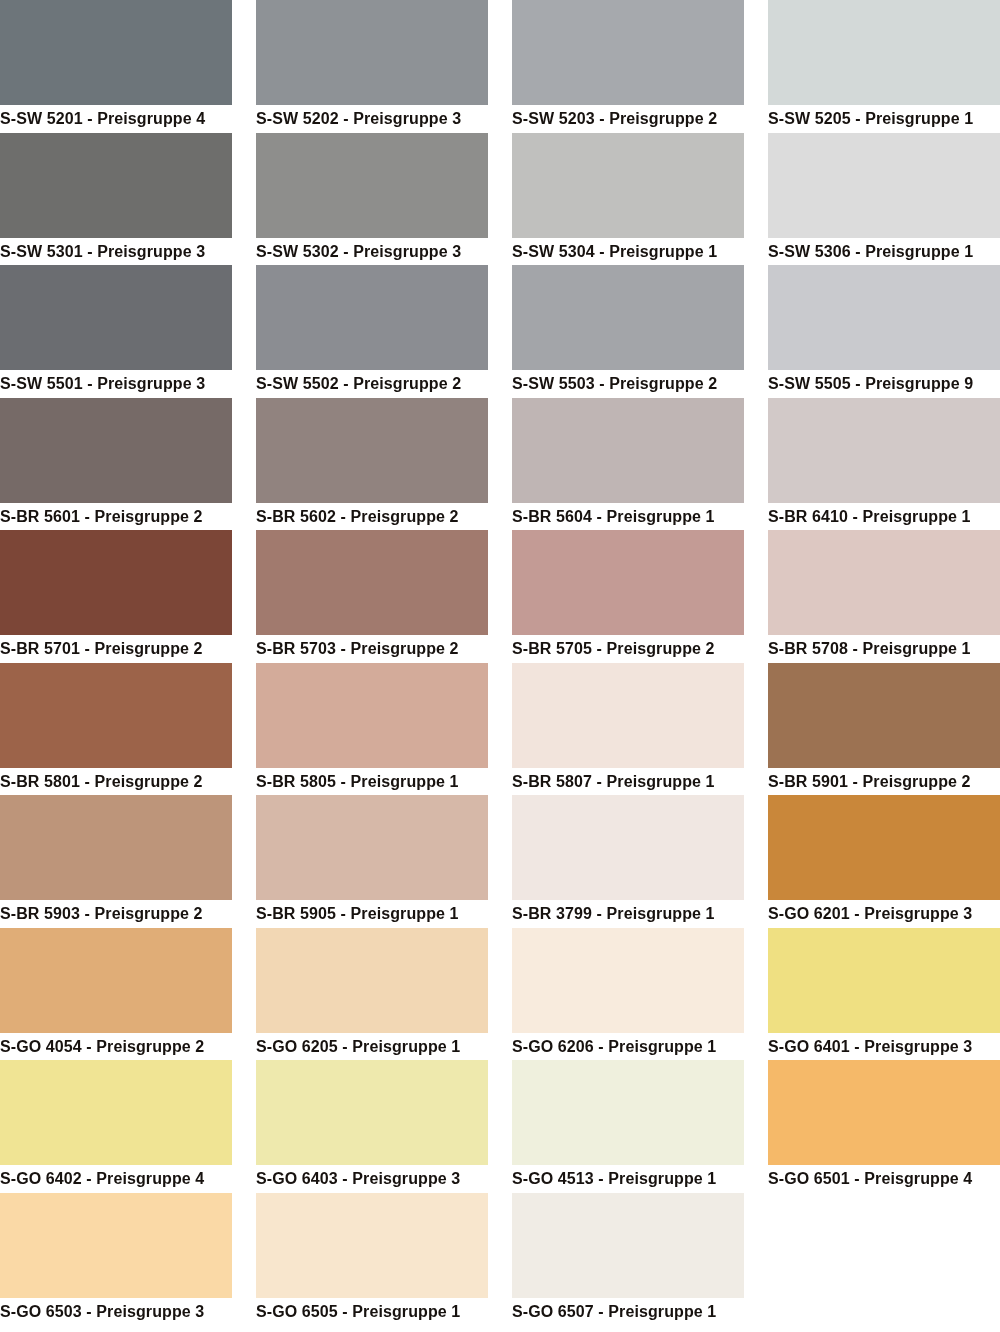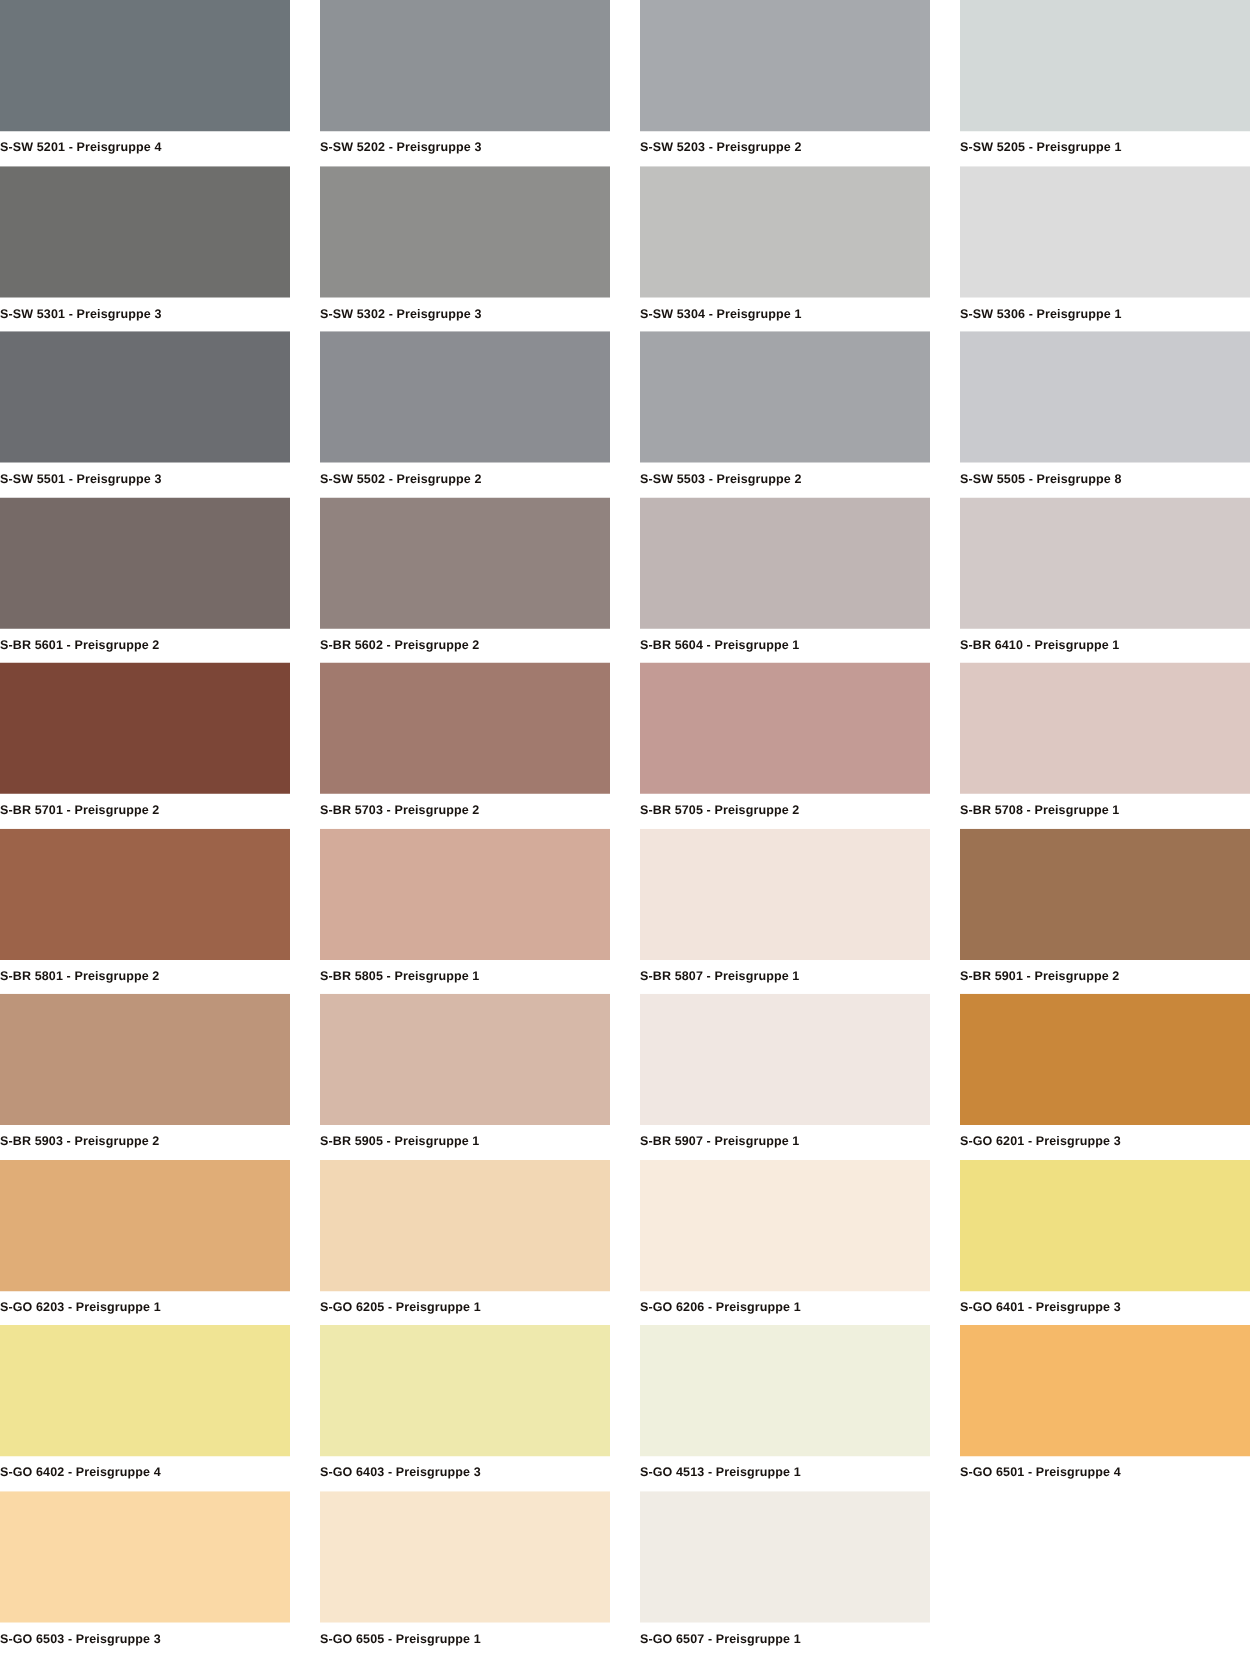--- a/index.html
+++ b/index.html
@@ -30,21 +30,21 @@
   }
   .swatch-chip {
     height: 105px;
     width: 100%;
     flex: 0 0 105px;
   }
   .swatch-label {
     flex: 1 1 auto;
     display: flex;
     align-items: center;
-    font-size: 10px;
+    font-size: 16px;
     font-weight: bold;
     color: #17120f;
     letter-spacing: 0.1px;
     white-space: nowrap;
     padding-top: 1px;
     line-height: 1;
   }
   
   #palette-grid > .swatch-cell:nth-child(-n+4) .swatch-chip {
     height: 105px;
@@ -93,21 +93,21 @@
     <div class="swatch-cell">
       <div class="swatch-chip" title="S-SW 5502" style="background: rgb(139, 141, 146);"></div>
       <div class="swatch-label">S-SW 5502 - Preisgruppe 2</div>
     </div>
     <div class="swatch-cell">
       <div class="swatch-chip" title="S-SW 5503" style="background: rgb(163, 165, 169);"></div>
       <div class="swatch-label">S-SW 5503 - Preisgruppe 2</div>
     </div>
     <div class="swatch-cell">
       <div class="swatch-chip" title="S-SW 5505" style="background: rgb(201, 202, 206);"></div>
-      <div class="swatch-label">S-SW 5505 - Preisgruppe 8</div>
+      <div class="swatch-label">S-SW 5505 - Preisgruppe 9</div>
     </div>
     <div class="swatch-cell">
       <div class="swatch-chip" title="S-BR 5601" style="background: rgb(118, 106, 103);"></div>
       <div class="swatch-label">S-BR 5601 - Preisgruppe 2</div>
     </div>
     <div class="swatch-cell">
       <div class="swatch-chip" title="S-BR 5602" style="background: rgb(145, 131, 127);"></div>
       <div class="swatch-label">S-BR 5602 - Preisgruppe 2</div>
     </div>
     <div class="swatch-cell">
@@ -153,29 +153,29 @@
     <div class="swatch-cell">
       <div class="swatch-chip" title="S-BR 5903" style="background: rgb(189, 149, 122);"></div>
       <div class="swatch-label">S-BR 5903 - Preisgruppe 2</div>
     </div>
     <div class="swatch-cell">
       <div class="swatch-chip" title="S-BR 5905" style="background: rgb(214, 184, 168);"></div>
       <div class="swatch-label">S-BR 5905 - Preisgruppe 1</div>
     </div>
     <div class="swatch-cell">
       <div class="swatch-chip" title="S-BR 5907" style="background: rgb(240, 231, 226);"></div>
-      <div class="swatch-label">S-BR 5907 - Preisgruppe 1</div>
+      <div class="swatch-label">S-BR 3799 - Preisgruppe 1</div>
     </div>
     <div class="swatch-cell">
       <div class="swatch-chip" title="S-GO 6201" style="background: rgb(201, 135, 58);"></div>
       <div class="swatch-label">S-GO 6201 - Preisgruppe 3</div>
     </div>
     <div class="swatch-cell">
       <div class="swatch-chip" title="S-GO 6203" style="background: rgb(224, 173, 119);"></div>
-      <div class="swatch-label">S-GO 6203 - Preisgruppe 1</div>
+      <div class="swatch-label">S-GO 4054 - Preisgruppe 2</div>
     </div>
     <div class="swatch-cell">
       <div class="swatch-chip" title="S-GO 6205" style="background: rgb(242, 215, 180);"></div>
       <div class="swatch-label">S-GO 6205 - Preisgruppe 1</div>
     </div>
     <div class="swatch-cell">
       <div class="swatch-chip" title="S-GO 6206" style="background: rgb(248, 235, 221);"></div>
       <div class="swatch-label">S-GO 6206 - Preisgruppe 1</div>
     </div>
     <div class="swatch-cell">

